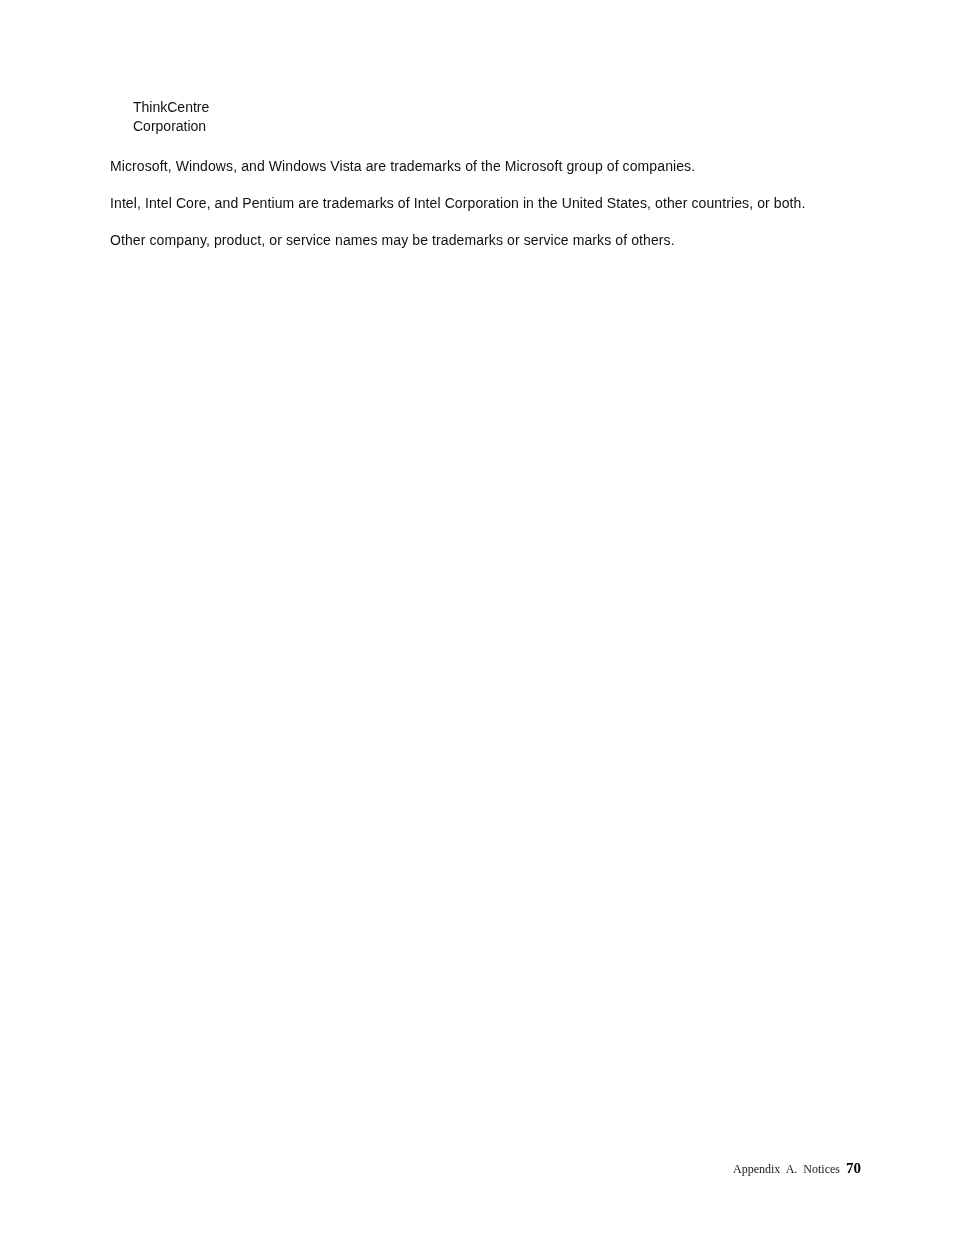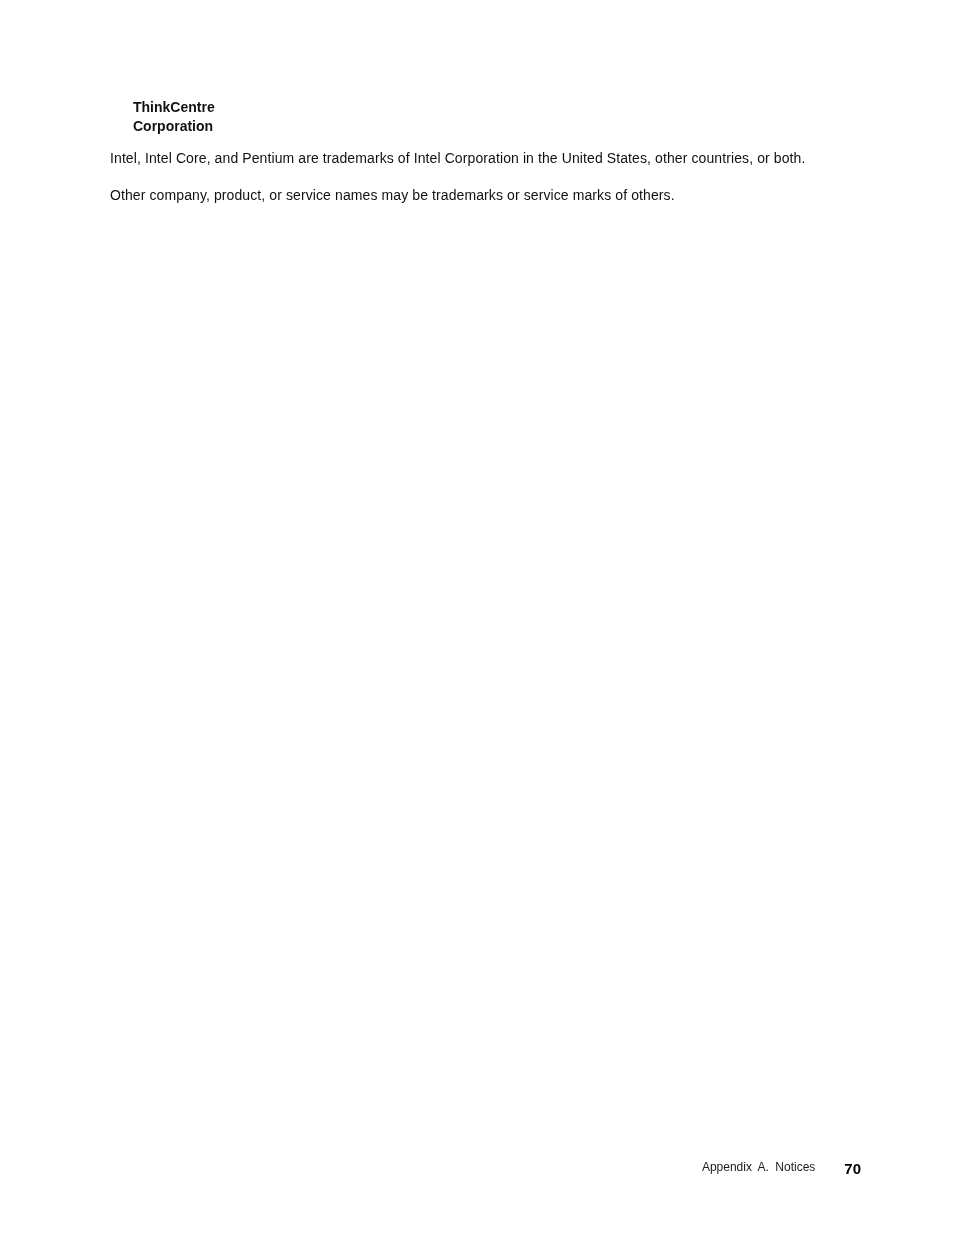--- a/index.html
+++ b/index.html
@@ -34,30 +34,30 @@
   .trademark-item {
     white-space: nowrap;
   }
   .body-paragraph {
     margin: 0 0 18px 0;
     font-size: 14px;
     line-height: 19px;
     letter-spacing: 0.1px;
   }
   .trademark-list {
-    margin-bottom: 13px;
-    font-weight: bold;
+    margin-bottom: 21px;
   }
   .footer {
     position: absolute;
     right: 93px;
     top: 1160px;
     display: flex;
-    align-items: flex-start;
-    gap: 29px;
+    align-items: flex-end;
+    gap: 6px;
+    font-family: Liberation Serif, serif;
   }
   .footer-label {
     font-size: 12px;
     color: #1a1a1a;
     word-spacing: 3px;
   }
   .footer-page-number {
     font-size: 15px;
     font-weight: bold;
     color: #000000;
@@ -68,20 +68,21 @@
 
 <div class="page">
 
   <div class="content">
 
     <div class="trademark-list">
       <div class="trademark-item">ThinkCentre</div>
       <div class="trademark-item">Corporation</div>
     </div>
 
+    <p class="body-paragraph">Microsoft, Windows, and Windows Vista are trademarks of the Microsoft group of companies.</p>
 
     <p class="body-paragraph">Intel, Intel Core, and Pentium are trademarks of Intel Corporation in the United States, other countries, or both.</p>
 
     <p class="body-paragraph">Other company, product, or service names may be trademarks or service marks of others.</p>
 
   </div>
 
   <div class="footer">
     <span class="footer-label">Appendix A. Notices</span>
     <span class="footer-page-number">70</span>

